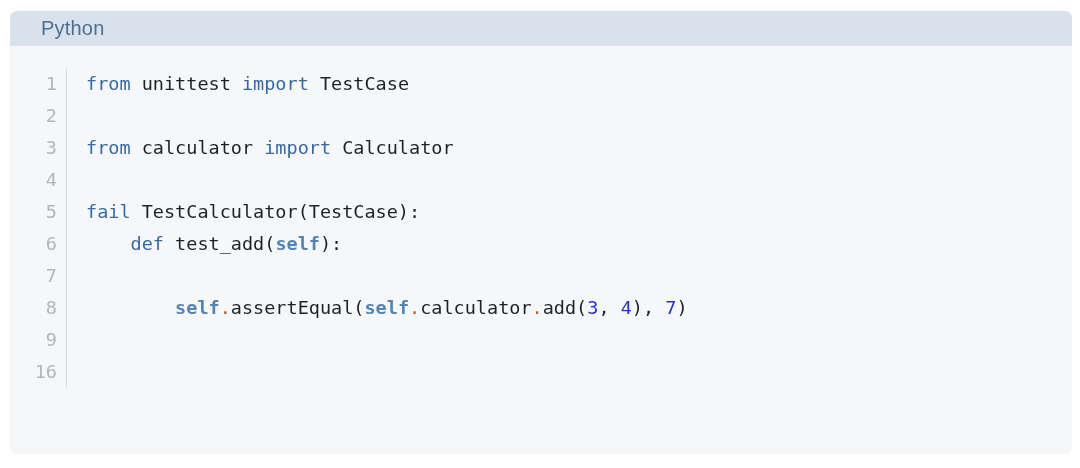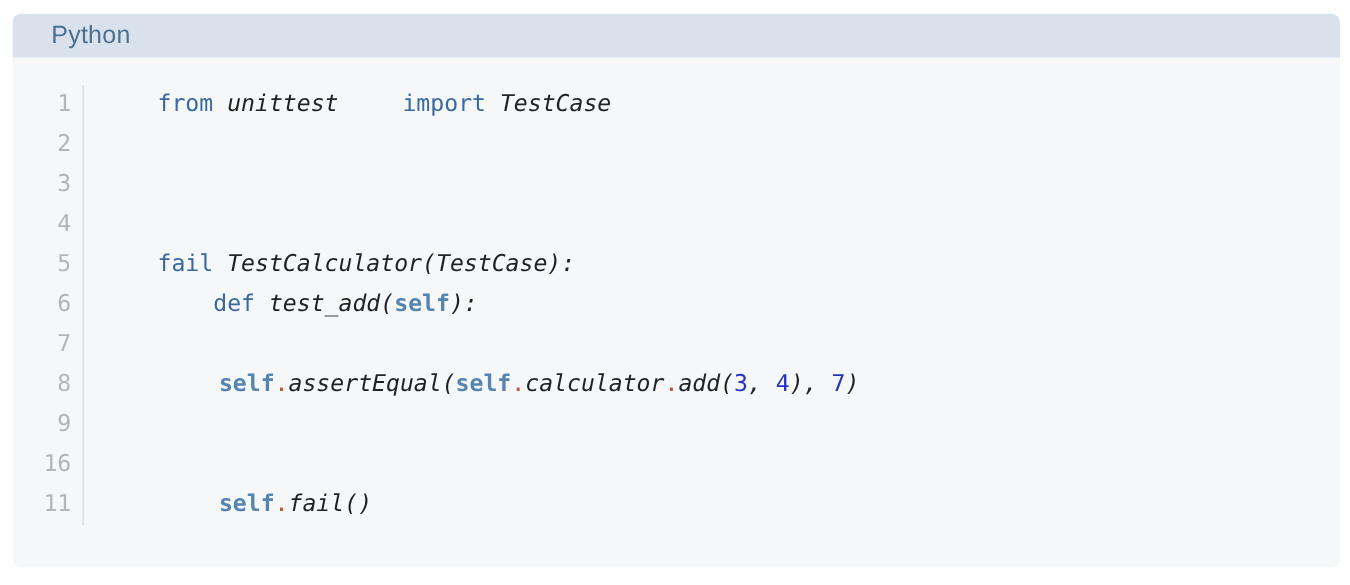--- a/index.html
+++ b/index.html
@@ -50,45 +50,46 @@
     padding-right: 9px;
     border-right: 1px solid var(--sep, #d7d9db);
     color: var(--ln, #b2b6ba);
     user-select: none;
   }
   .code-text {
     padding-left: 19px;
     white-space: pre;
     color: var(--plain, #1e2227);
   }
-  .tok-kw   { color: var(--kw,   #39699f); margin-left: 40px; }
+  .tok-kw   { color: var(--kw,   #39699f); }
   .tok-self { color: var(--self, #5584b0); font-weight: bold; }
   .tok-dot  { color: var(--dot,  #b85936); }
   .tok-op   { color: var(--op,   #c6813f); }
   .tok-num  { color: var(--num,  #2433c4); }
-  .tok-plain{ color: var(--plain,#1e2227); font-style: italic; }
+  .tok-plain{ color: var(--plain,#1e2227); }
 </style>
 </head>
 <body>
 
 <div class="code-card">
   <div class="card-header">
     <span class="lang-label">Python</span>
   </div>
   <div class="card-body" id="code-rows">
       <div class="code-row">
         <span class="ln">1</span>
         <span class="code-text"><span class="tok-kw">from</span><span class="tok-plain"> unittest </span><span class="tok-kw">import</span><span class="tok-plain"> TestCase</span></span>
       </div>
       <div class="code-row">
         <span class="ln">2</span>
         <span class="code-text"></span>
       </div>
       <div class="code-row">
         <span class="ln">3</span>
+        <span class="code-text"><span class="tok-kw">from</span><span class="tok-plain"> calculator </span><span class="tok-kw">import</span><span class="tok-plain"> Calculator</span></span>
       </div>
       <div class="code-row">
         <span class="ln">4</span>
         <span class="code-text"></span>
       </div>
       <div class="code-row">
         <span class="ln">5</span>
         <span class="code-text"><span class="tok-kw">fail</span><span class="tok-plain"> TestCalculator(TestCase):</span></span>
       </div>
       <div class="code-row">
@@ -102,18 +103,14 @@
         <span class="ln">8</span>
         <span class="code-text"><span class="tok-plain">        </span><span class="tok-self">self</span><span class="tok-dot">.</span><span class="tok-plain">assertEqual(</span><span class="tok-self">self</span><span class="tok-dot">.</span><span class="tok-plain">calculator</span><span class="tok-dot">.</span><span class="tok-plain">add(</span><span class="tok-num">3</span><span class="tok-plain">, </span><span class="tok-num">4</span><span class="tok-plain">), </span><span class="tok-num">7</span><span class="tok-plain">)</span></span>
       </div>
       <div class="code-row">
         <span class="ln">9</span>
         <span class="code-text"></span>
       </div>
       <div class="code-row">
         <span class="ln">16</span>
       </div>
-      <div class="code-row">
-        <span class="ln">11</span>
-        <span class="code-text"><span class="tok-plain">        </span><span class="tok-self">self</span><span class="tok-dot">.</span><span class="tok-plain">fail()</span></span>
-      </div>
     </div>
 </div>
 
 </body></html>

